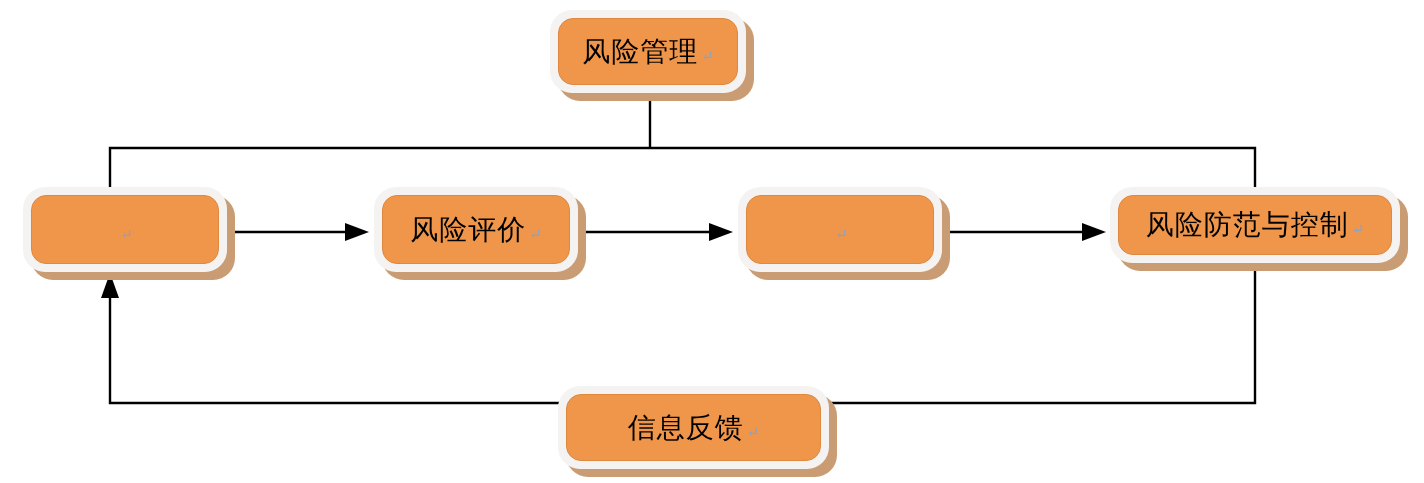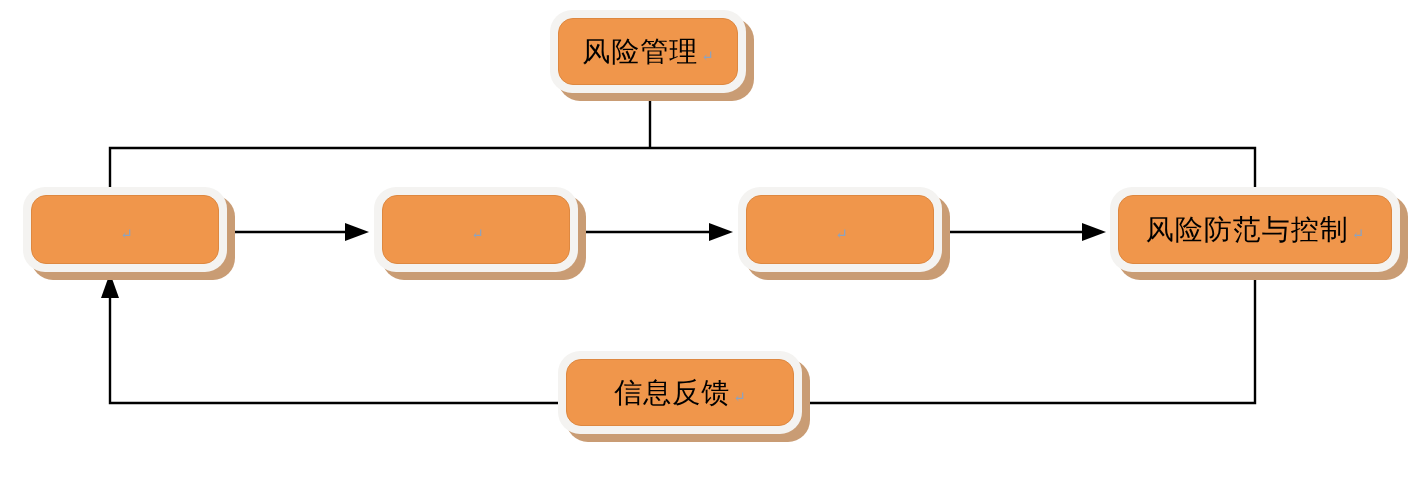--- a/index.html
+++ b/index.html
@@ -71,37 +71,38 @@
   </div>
 
   <div class="node" style="left:23px;top:187px;width:204px;height:85px;">
     <div class="node-fill">
       <span class="para-mark">↵</span>
     </div>
   </div>
 
   <div class="node" style="left:374px;top:187px;width:204px;height:85px;">
     <div class="node-fill">
+      <span class="node-label">风险评价</span>
       <span class="para-mark">↵</span>
     </div>
   </div>
 
   <div class="node" style="left:738px;top:187px;width:204px;height:85px;">
     <div class="node-fill">
       <span class="para-mark">↵</span>
     </div>
   </div>
 
-  <div class="node" style="left:1110px;top:187px;width:290px;height:85px;">
+  <div class="node" style="left:1110px;top:187px;width:290px;height:76px;">
     <div class="node-fill">
       <span class="node-label">风险防范与控制</span>
       <span class="para-mark">↵</span>
     </div>
   </div>
 
-  <div class="node" style="left:558px;top:351px;width:244px;height:83px;">
+  <div class="node" style="left:558px;top:386px;width:244px;height:83px;padding-left:27px;">
     <div class="node-fill">
       <span class="node-label">信息反馈</span>
       <span class="para-mark">↵</span>
     </div>
   </div>
 
 </div>
 
 </body></html>

